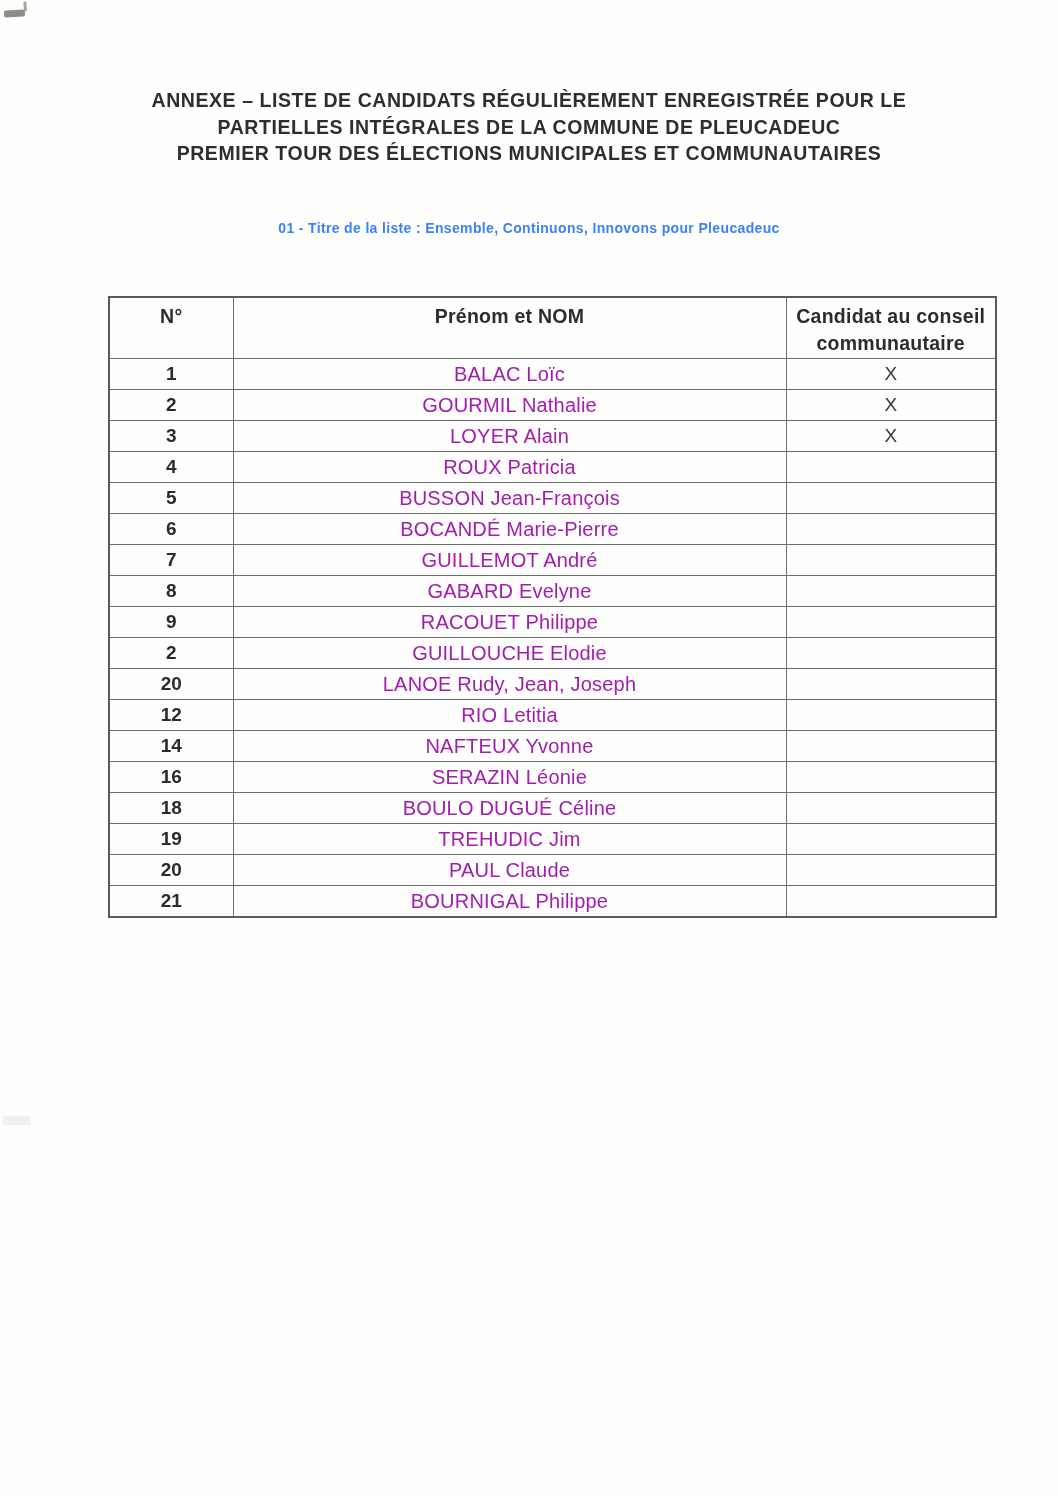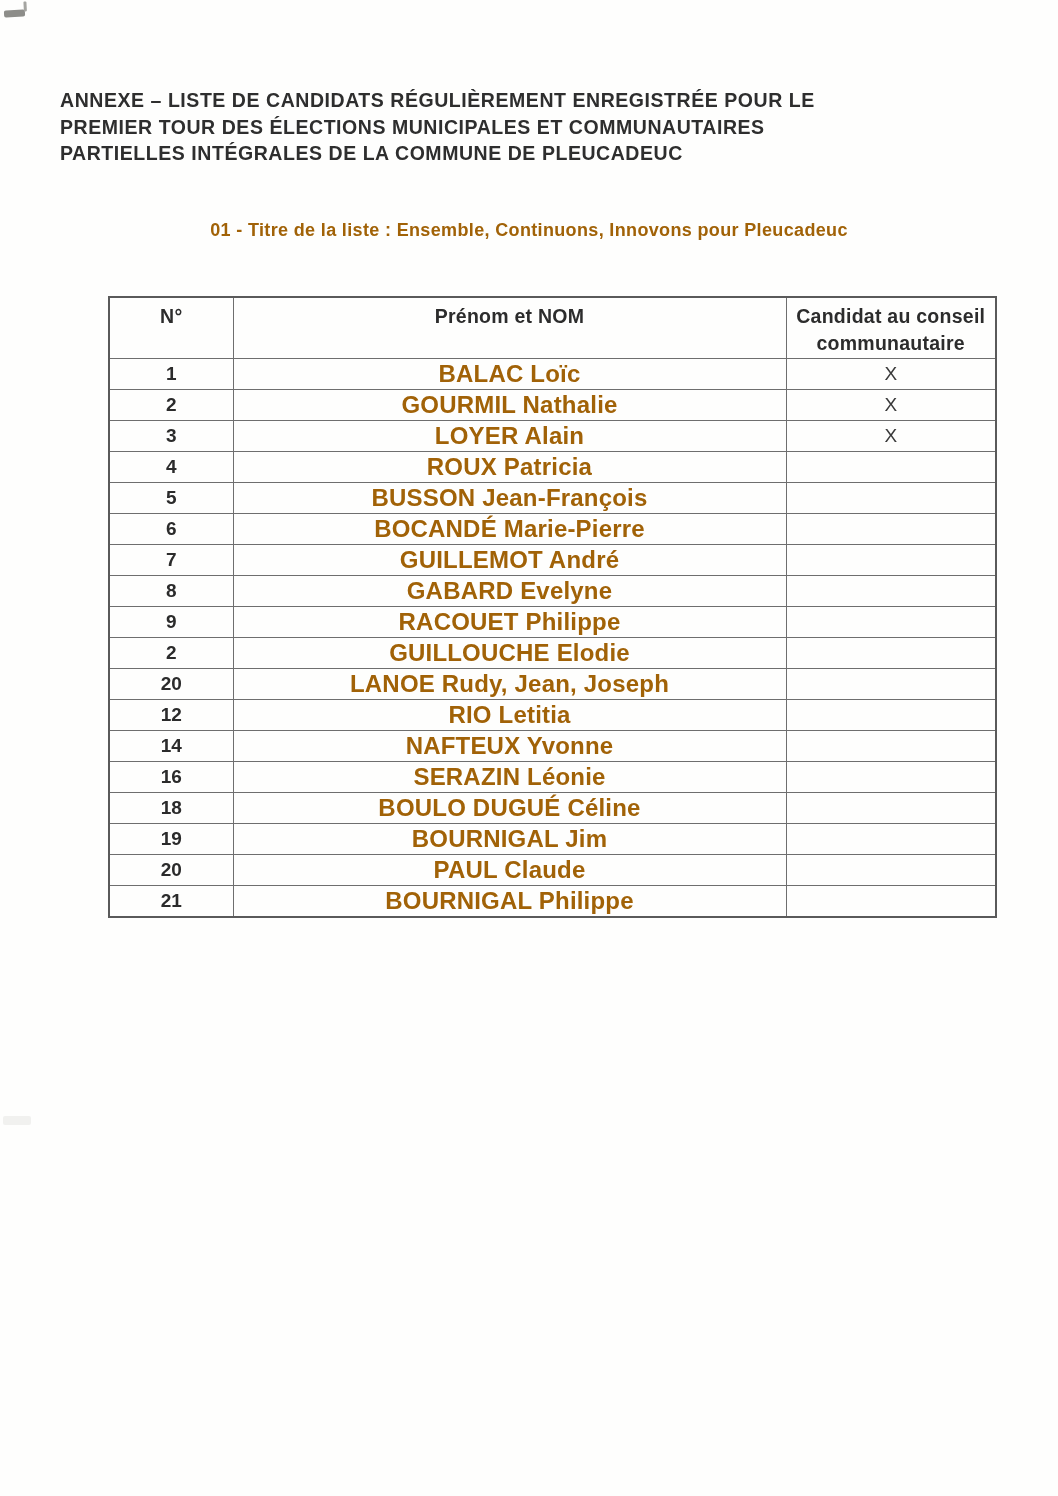--- a/index.html
+++ b/index.html
@@ -38,37 +38,38 @@
     width: 28px; height: 9px;
     background: #f1f1ef;
     border-radius: 2px;
   }
 
   .title {
     position: absolute;
     top: 87px;
     left: 60px;
     right: 60px;
+    text-align: center;
     font-size: 19.5px;
     font-weight: 700;
     letter-spacing: 0.55px;
     line-height: 26.5px;
     color: #2e2e2e;
   }
 
   .subtitle {
     position: absolute;
     top: 220px;
     left: 0;
     right: 0;
     text-align: center;
-    font-size: 18px;
+    font-size: 14px;
     font-weight: 700;
     letter-spacing: 0.35px;
-    color: #a16207;
+    color: #3b82f6;
   }
 
   table.candidates {
     position: absolute;
     top: 296px;
     left: 108px;
     border-collapse: collapse;
     table-layout: fixed;
     width: 887px;
     background: #fefefd;
@@ -103,43 +104,43 @@
     text-align: center;
     line-height: 30px;
     vertical-align: middle;
   }
   .candidates td.col-num {
     font-weight: 700;
     font-size: 19px;
     color: #2b2b2b;
   }
   .candidates td.col-name {
-    font-weight: 700;
-    font-size: 24px;
+    font-weight: 400;
+    font-size: 20px;
     letter-spacing: 0.2px;
-    color: #a16207;
+    color: #a21caf;
   }
   .candidates td.col-comm {
     font-weight: 400;
     font-size: 19px;
     color: #3a3a3a;
   }
 </style>
 </head>
 <body>
 
 <div class="page">
 
   <div class="artifact-top"></div>
   <div class="artifact-faint"></div>
 
   <div class="title">
     <div>ANNEXE – LISTE DE CANDIDATS RÉGULIÈREMENT ENREGISTRÉE POUR LE</div>
+    <div>PARTIELLES INTÉGRALES DE LA COMMUNE DE PLEUCADEUC</div>
     <div>PREMIER TOUR DES ÉLECTIONS MUNICIPALES ET COMMUNAUTAIRES</div>
-    <div>PARTIELLES INTÉGRALES DE LA COMMUNE DE PLEUCADEUC</div>
   </div>
 
   <div class="subtitle">01 - Titre de la liste : Ensemble, Continuons, Innovons pour Pleucadeuc</div>
 
   <table class="candidates">
     <colgroup>
       <col class="c-num">
       <col class="c-name">
       <col class="c-comm">
     </colgroup>
@@ -221,21 +222,21 @@
           <td class="col-name">SERAZIN Léonie</td>
           <td class="col-comm"></td>
         </tr>
         <tr>
           <td class="col-num">18</td>
           <td class="col-name">BOULO DUGUÉ Céline</td>
           <td class="col-comm"></td>
         </tr>
         <tr>
           <td class="col-num">19</td>
-          <td class="col-name">BOURNIGAL Jim</td>
+          <td class="col-name">TREHUDIC Jim</td>
           <td class="col-comm"></td>
         </tr>
         <tr>
           <td class="col-num">20</td>
           <td class="col-name">PAUL Claude</td>
           <td class="col-comm"></td>
         </tr>
         <tr>
           <td class="col-num">21</td>
           <td class="col-name">BOURNIGAL Philippe</td>

